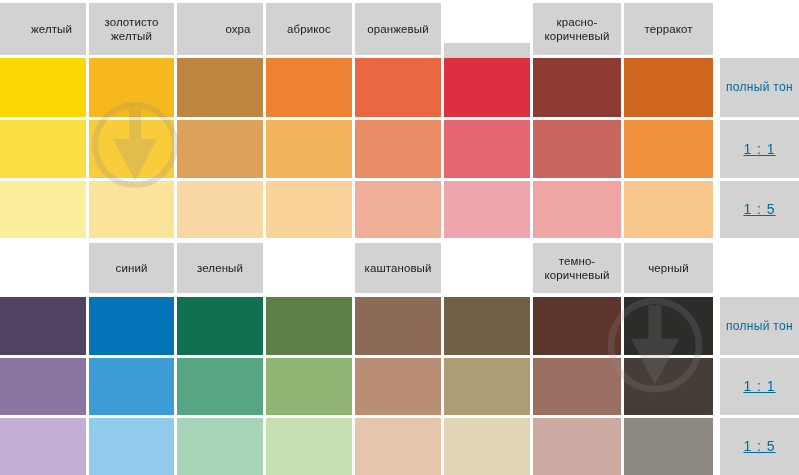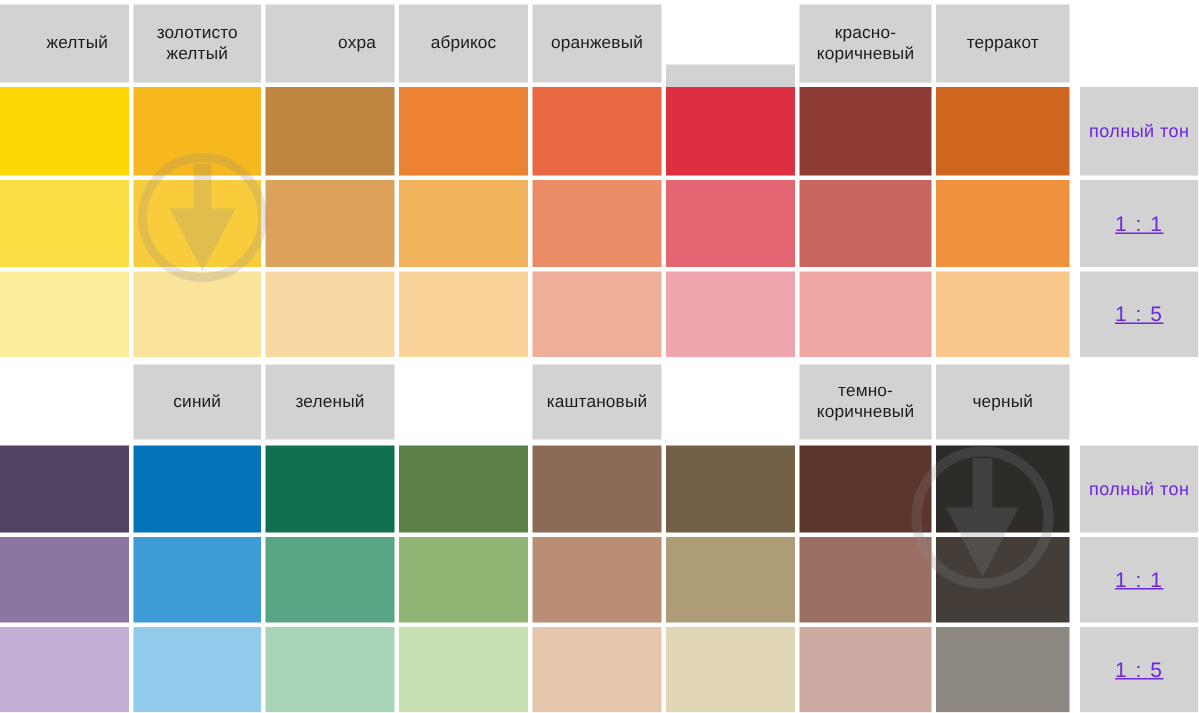--- a/index.html
+++ b/index.html
@@ -33,21 +33,21 @@
     position: absolute;
   }
   .ratio-cell {
     position: absolute;
     background: #d2d2d2;
     display: flex;
     align-items: center;
     justify-content: center;
     text-align: center;
     font-size: 12px;
-    color: #6d28d9;
+    color: #0369a1;
     line-height: 15px;
     letter-spacing: 0.3px;
   }
   .ratio-cell.num { font-size: 14px; letter-spacing: 1px; text-decoration: underline; }
   .watermark {
     position: absolute;
     pointer-events: none;
     opacity: 0.22;
   }
   .watermark svg { display: block; }

